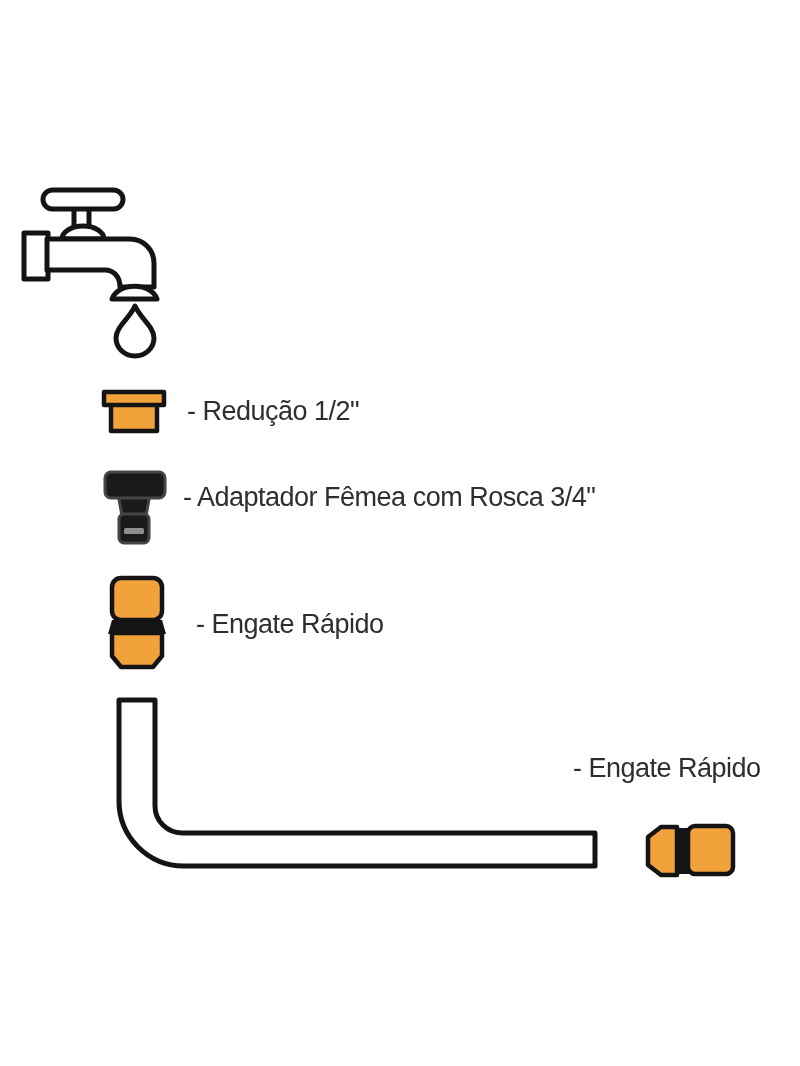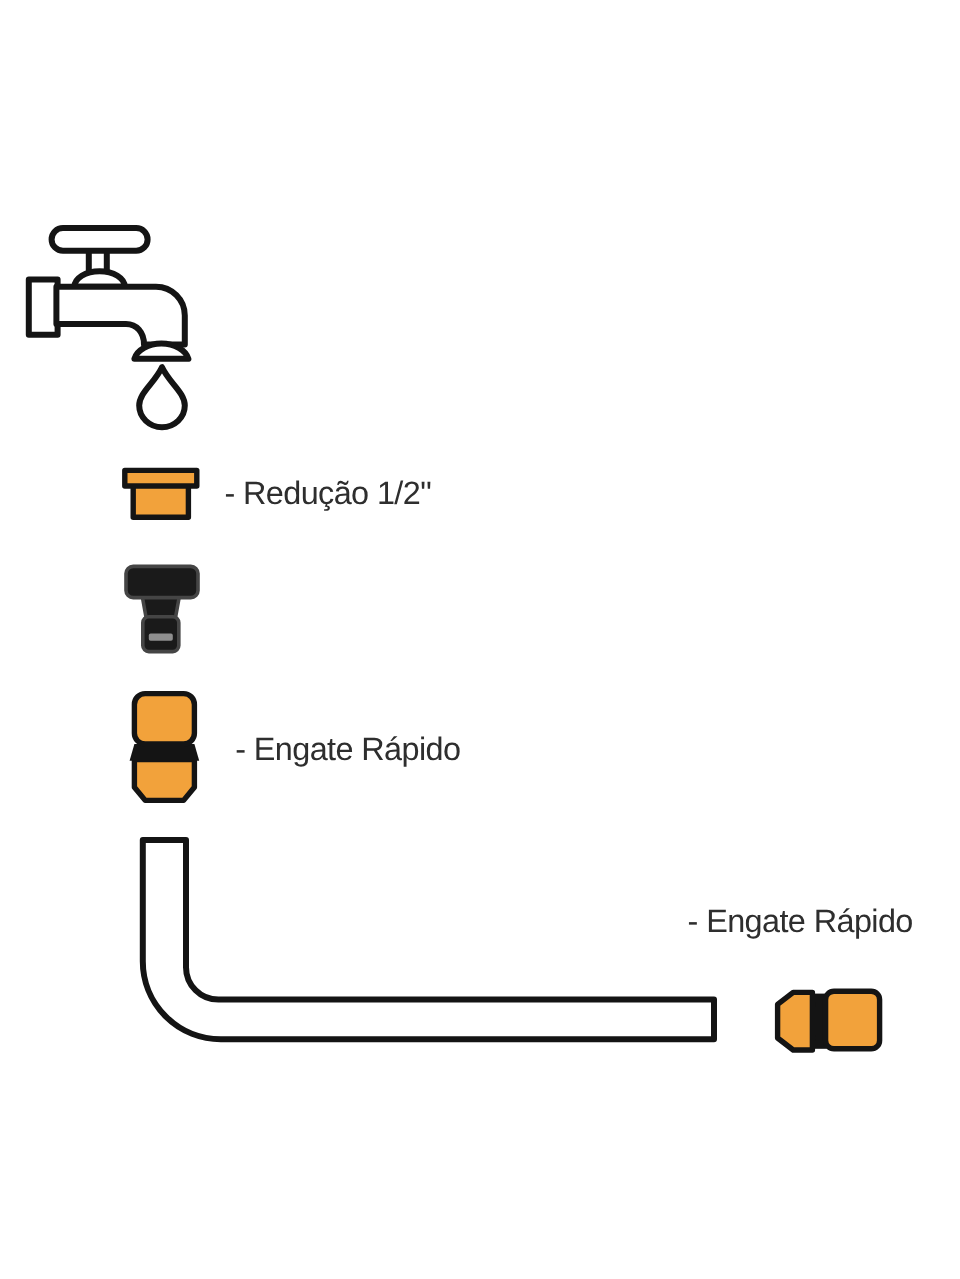--- a/index.html
+++ b/index.html
@@ -87,18 +87,19 @@
 
     <g>
       <rect x="675" y="828" width="14" height="46" class="band-shape"></rect>
       <path d="M677,827 V875 H661 L648,865 V837 L661,827 Z" class="orange-shape"></path>
       <rect x="688" y="826" width="45" height="48" rx="7" class="orange-shape"></rect>
     </g>
   </svg>
 
   <div class="diagram-label" style="left:187px;top:397px;">- Redução 1/2"</div>
 
+  <div class="diagram-label" style="left:183px;top:483px;">- Adaptador Fêmea com Rosca 3/4"</div>
 
   <div class="diagram-label" style="left:196px;top:610px;">- Engate Rápido</div>
 
   <div class="diagram-label" style="left:573px;top:754px;">- Engate Rápido</div>
 
 </div>
 
 </body></html>

